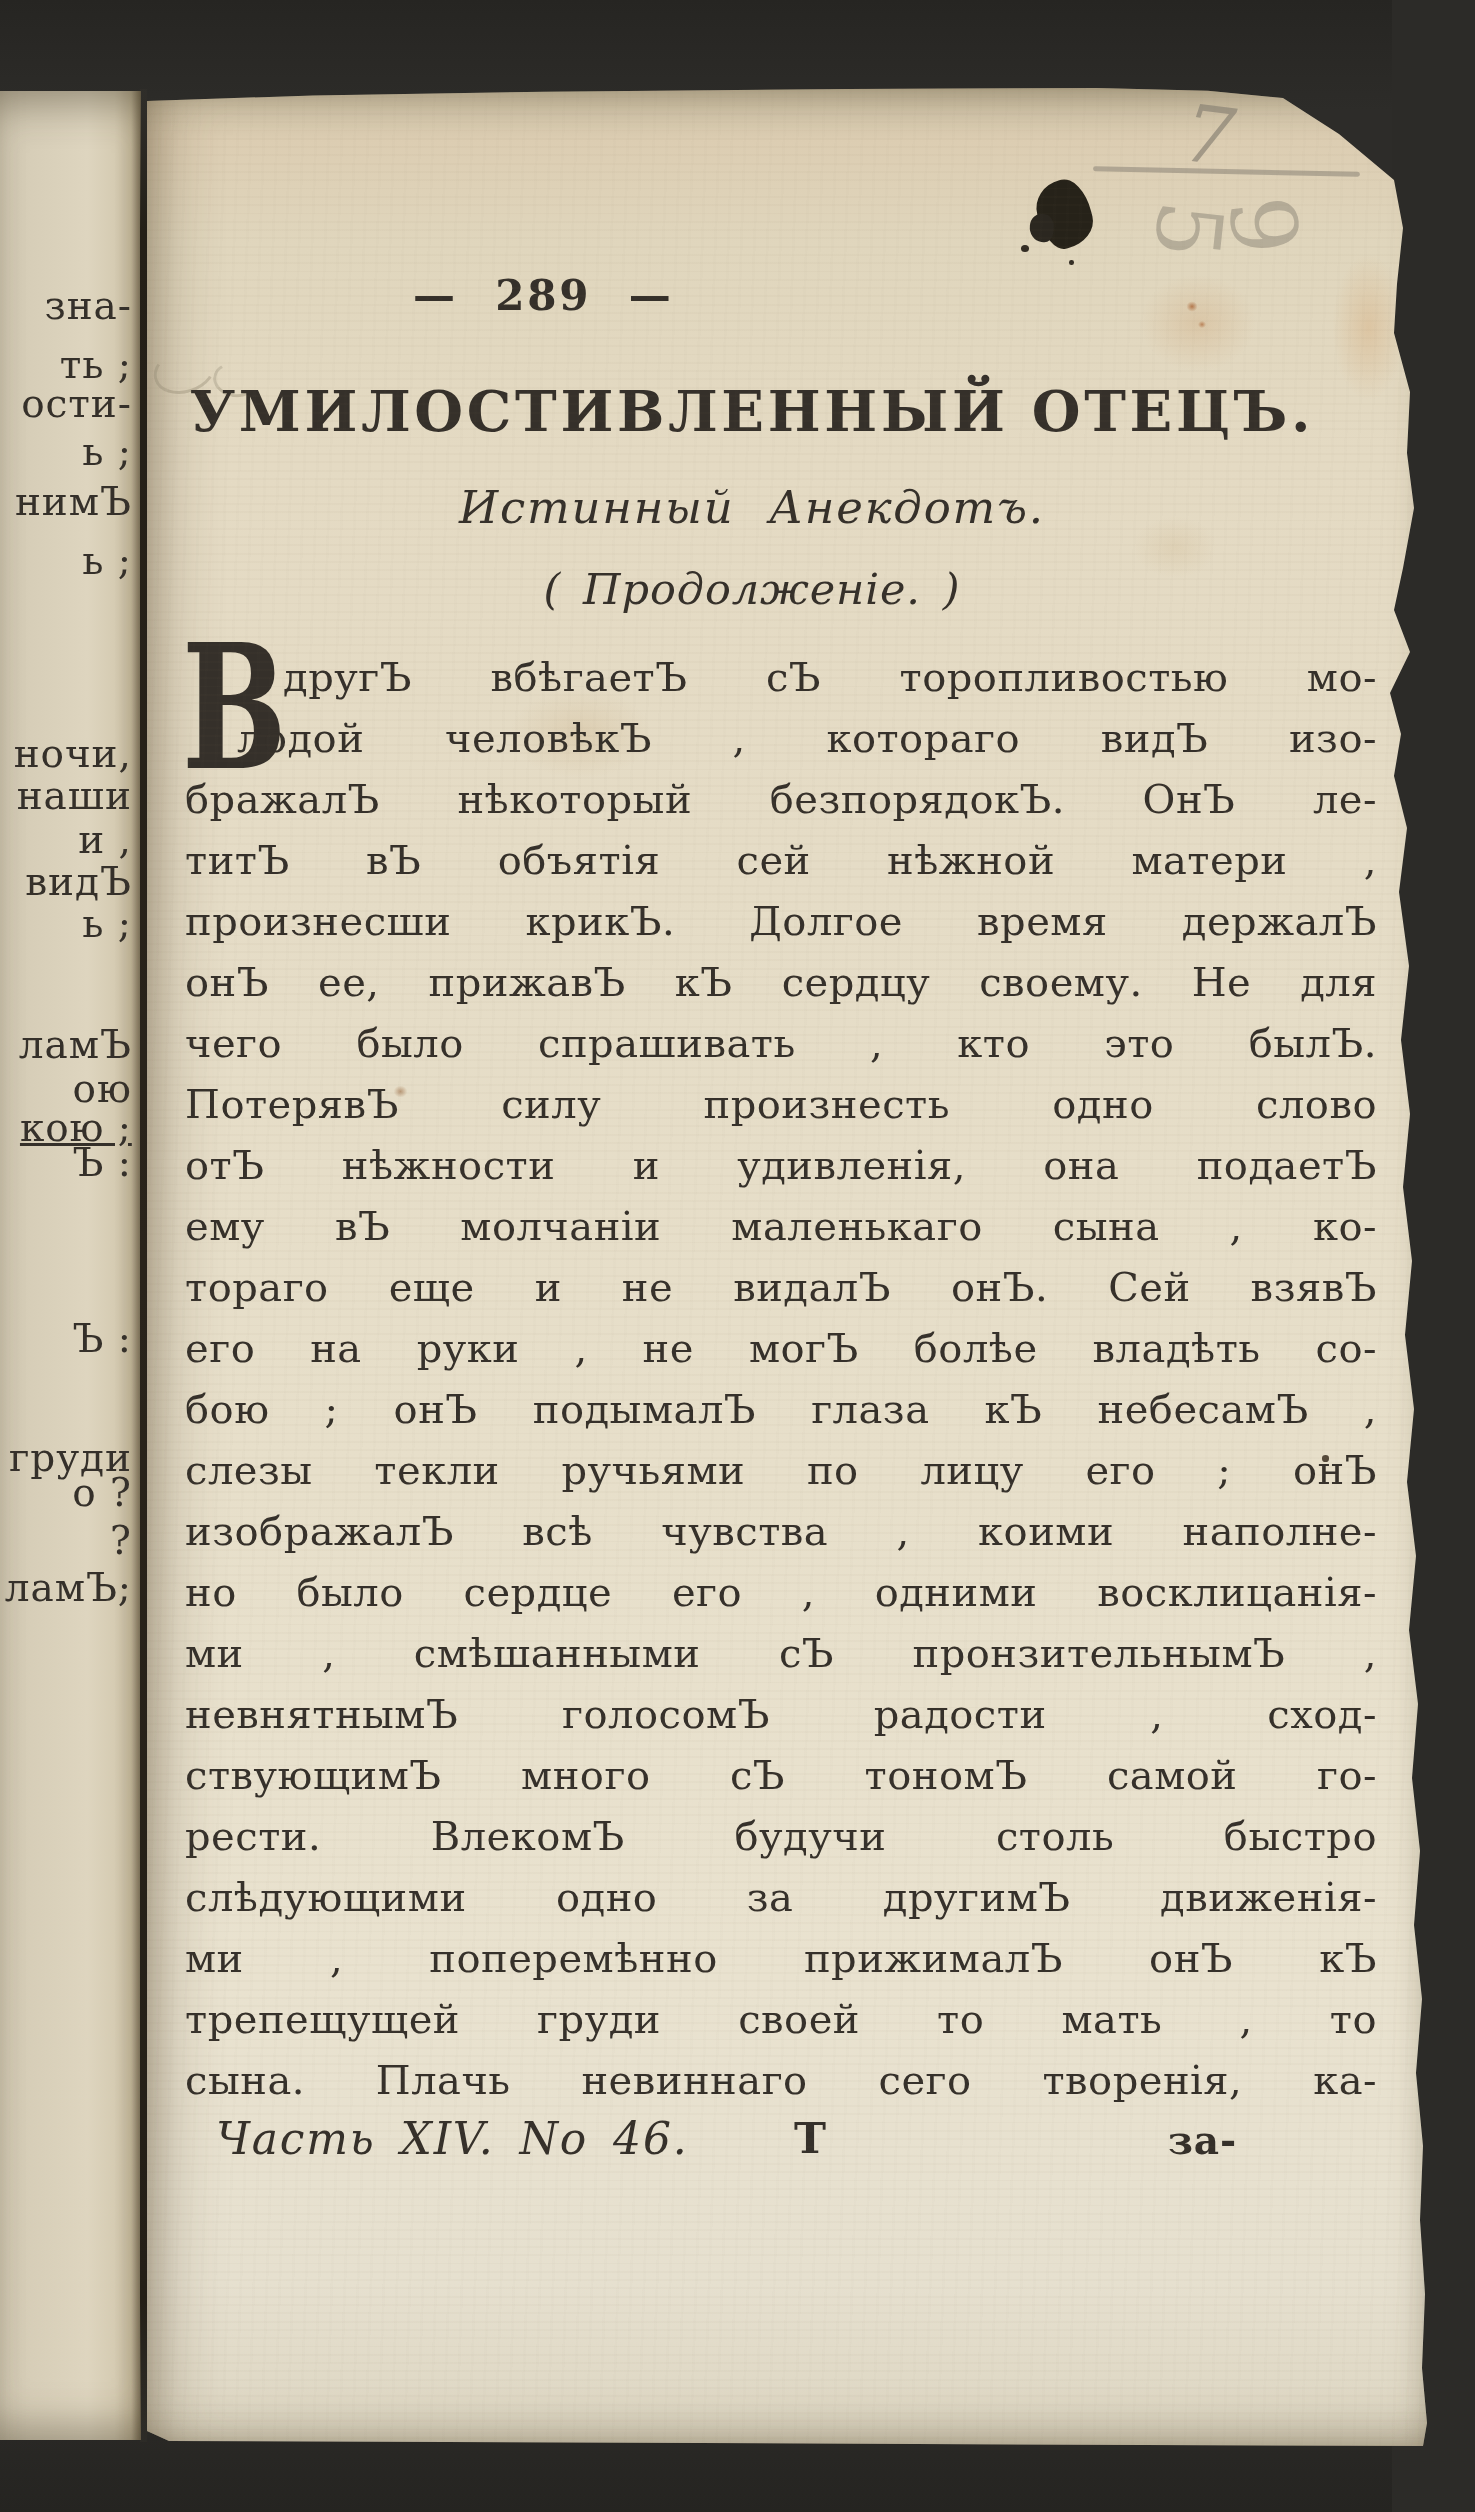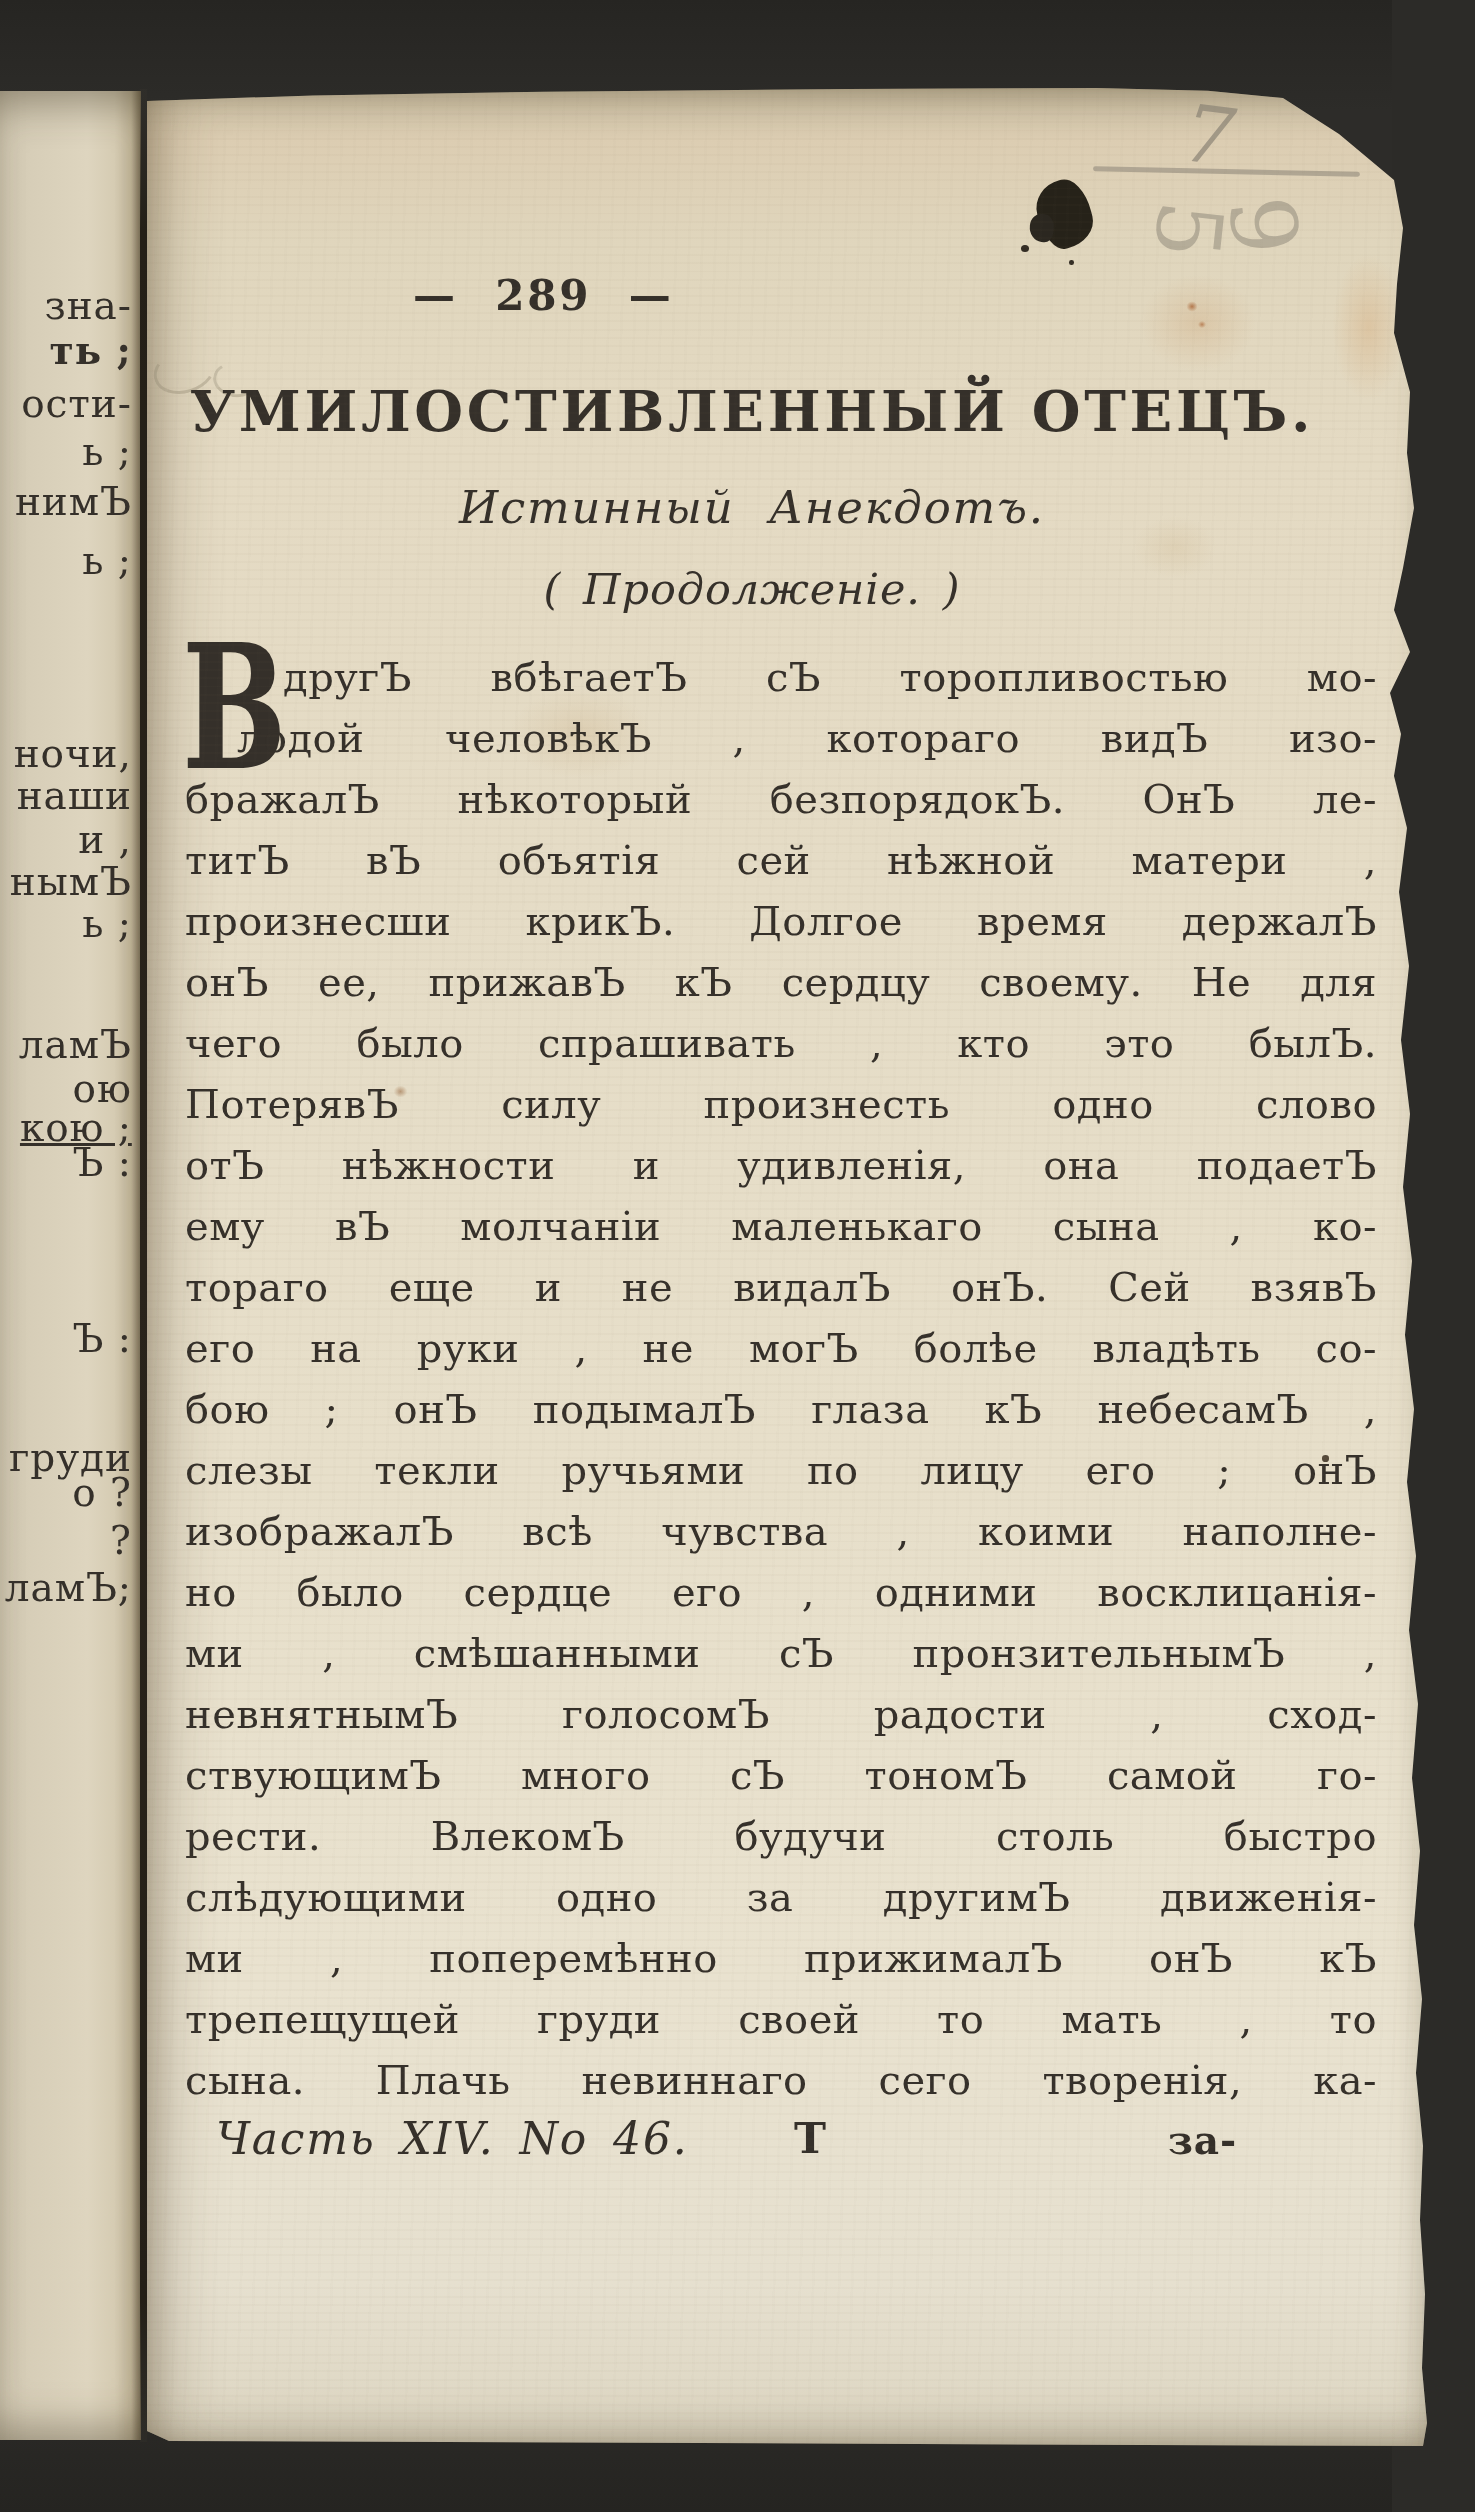--- a/index.html
+++ b/index.html
@@ -117,29 +117,29 @@
   .ink-speck{position:absolute;background:#332d24;border-radius:50%;}
 </style>
 </head>
 <body>
 
 <div class="scene">
 
   <div class="left-strip">
     <div id="fragments">
         <span class="frag" style="top: 195px;">зна-</span>
-        <span class="frag" style="top: 240px; font-weight: bold;">ть ;</span>
+        <span class="frag" style="top: 254px;">ть ;</span>
         <span class="frag" style="top: 293px;">ости-</span>
         <span class="frag" style="top: 341px;">ь ;</span>
         <span class="frag" style="top: 391px;">нимЪ</span>
         <span class="frag" style="top: 450px;">ь ;</span>
         <span class="frag" style="top: 643px;">ночи,</span>
         <span class="frag" style="top: 685px;">наши</span>
         <span class="frag" style="top: 729px;">и ,</span>
-        <span class="frag" style="top: 771px;">нымЪ</span>
+        <span class="frag" style="top: 771px;">видЪ</span>
         <span class="frag" style="top: 813px;">ь ;</span>
         <span class="frag" style="top: 934px;">ламЪ</span>
         <span class="frag" style="top: 978px;">ою</span>
         <span class="frag" style="top: 1017px; text-decoration: underline;">кою ;</span>
         <span class="frag" style="top: 1052px;">Ъ :</span>
         <span class="frag" style="top: 1228px;">Ъ :</span>
         <span class="frag" style="top: 1347px;">груди</span>
         <span class="frag" style="top: 1382px;">о ?</span>
         <span class="frag" style="top: 1430px;">?</span>
         <span class="frag" style="top: 1477px;">ламЪ;</span>

